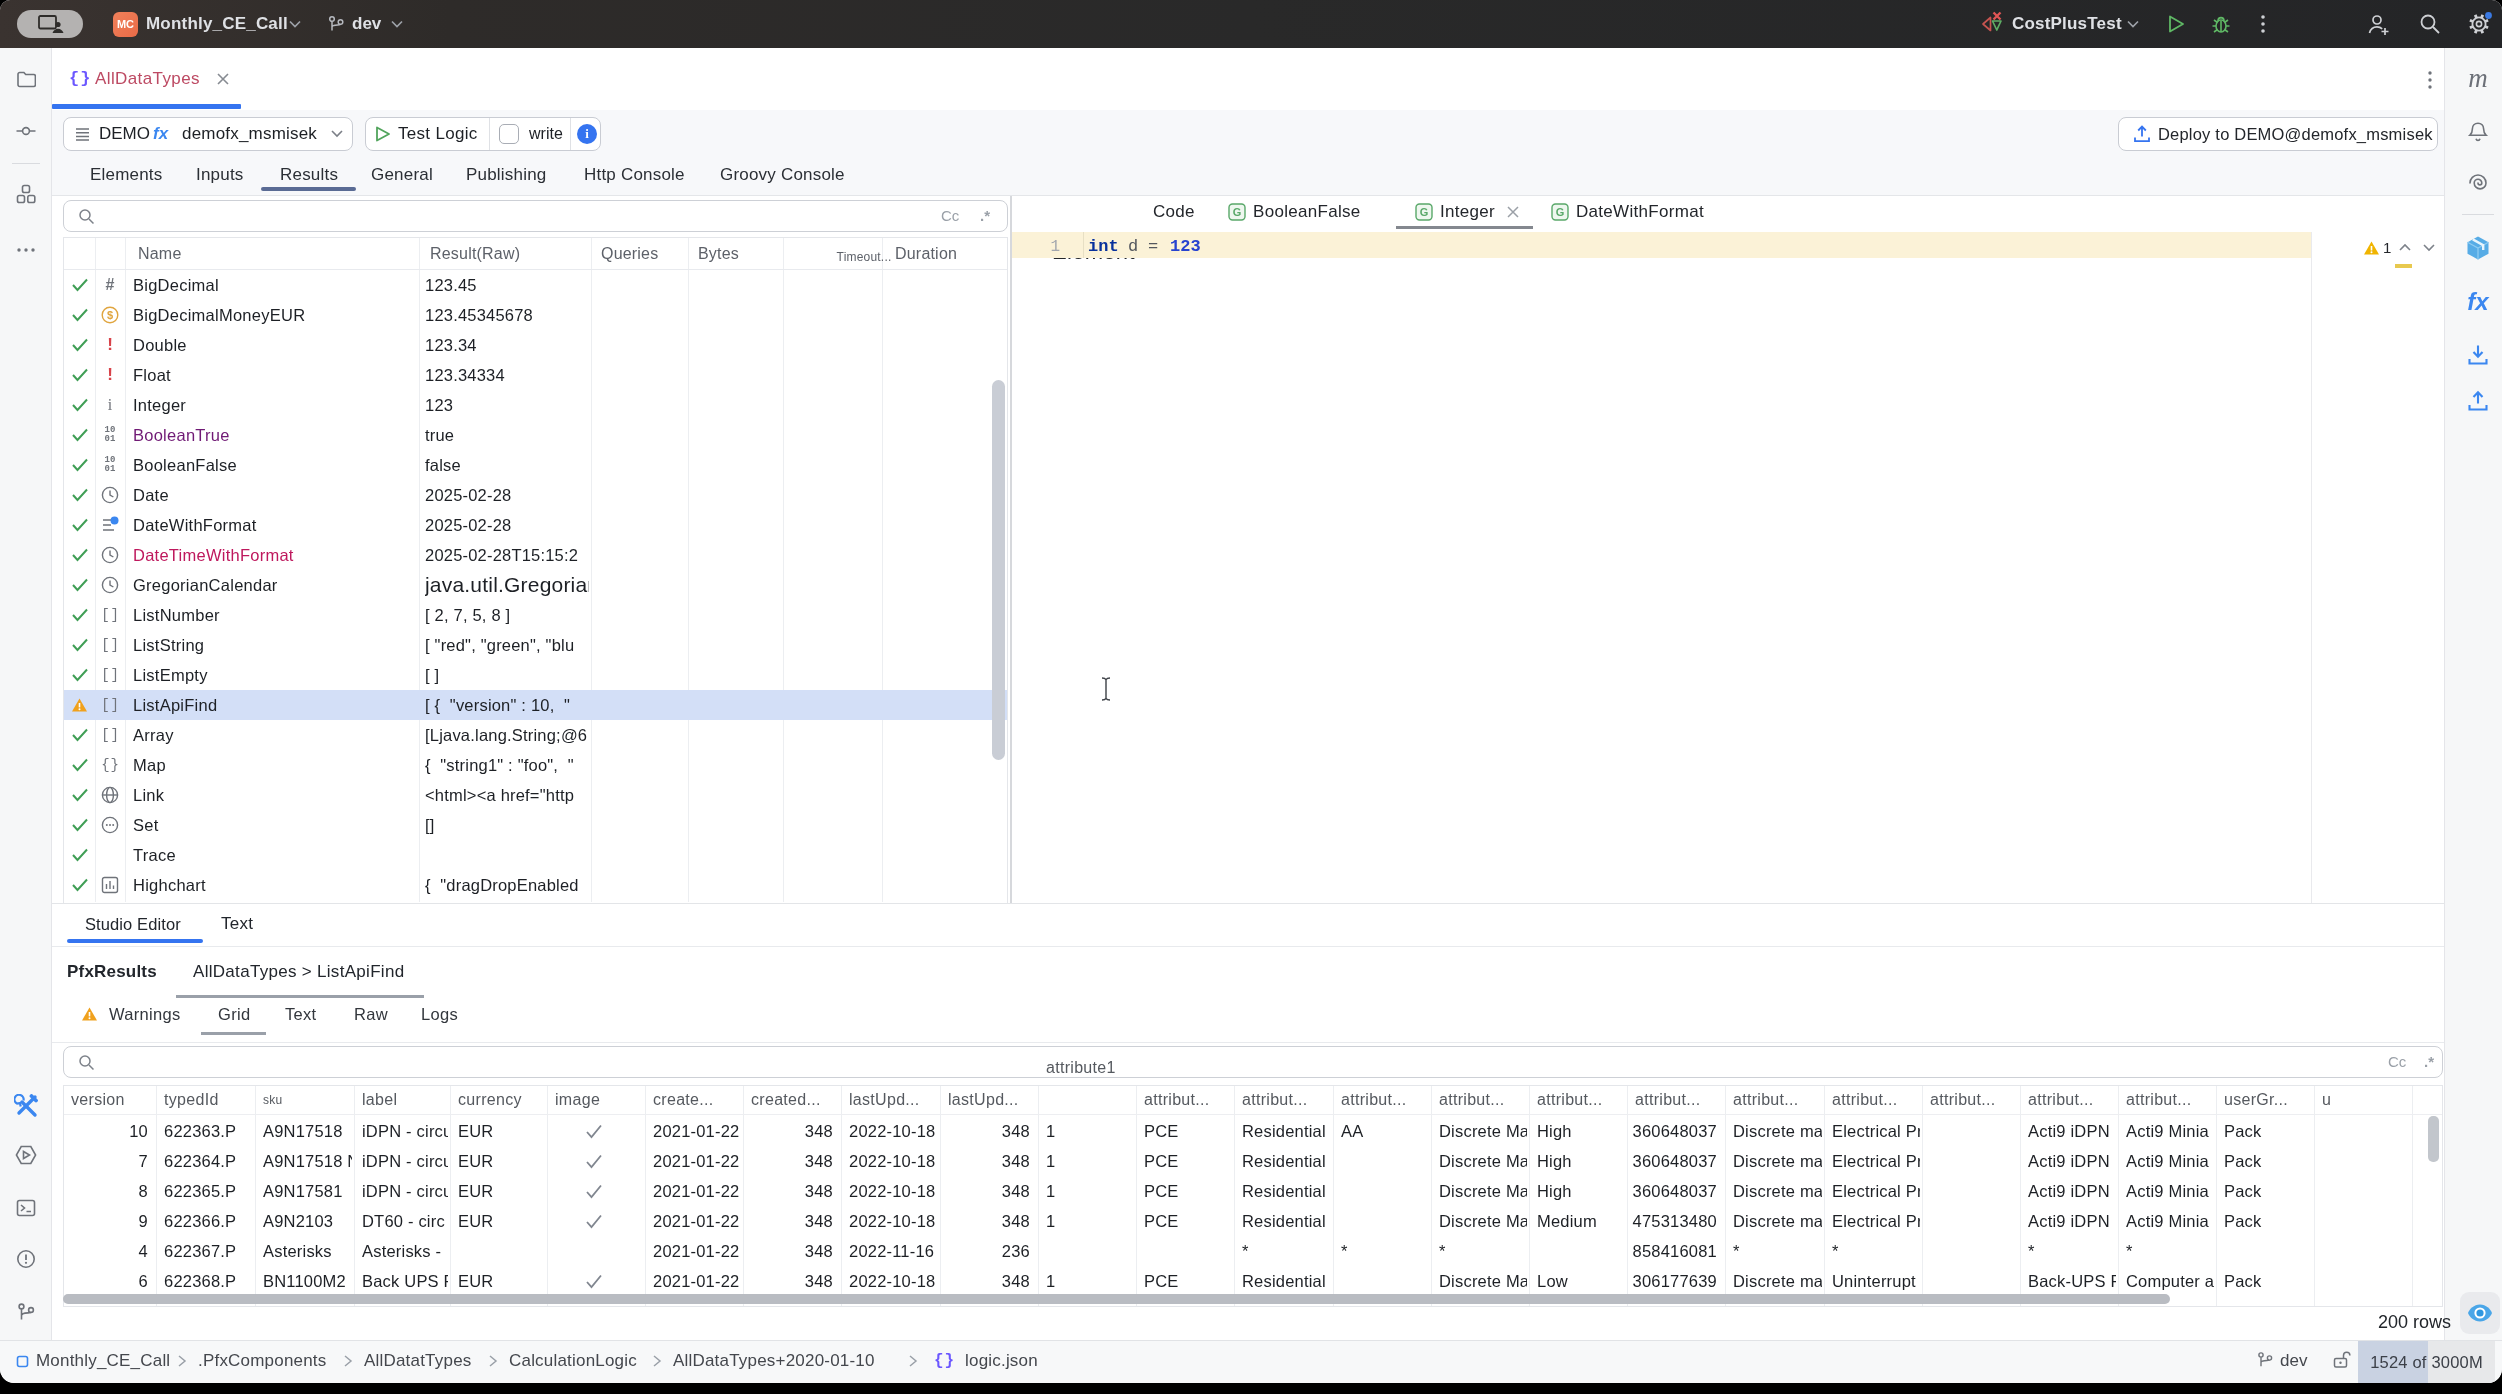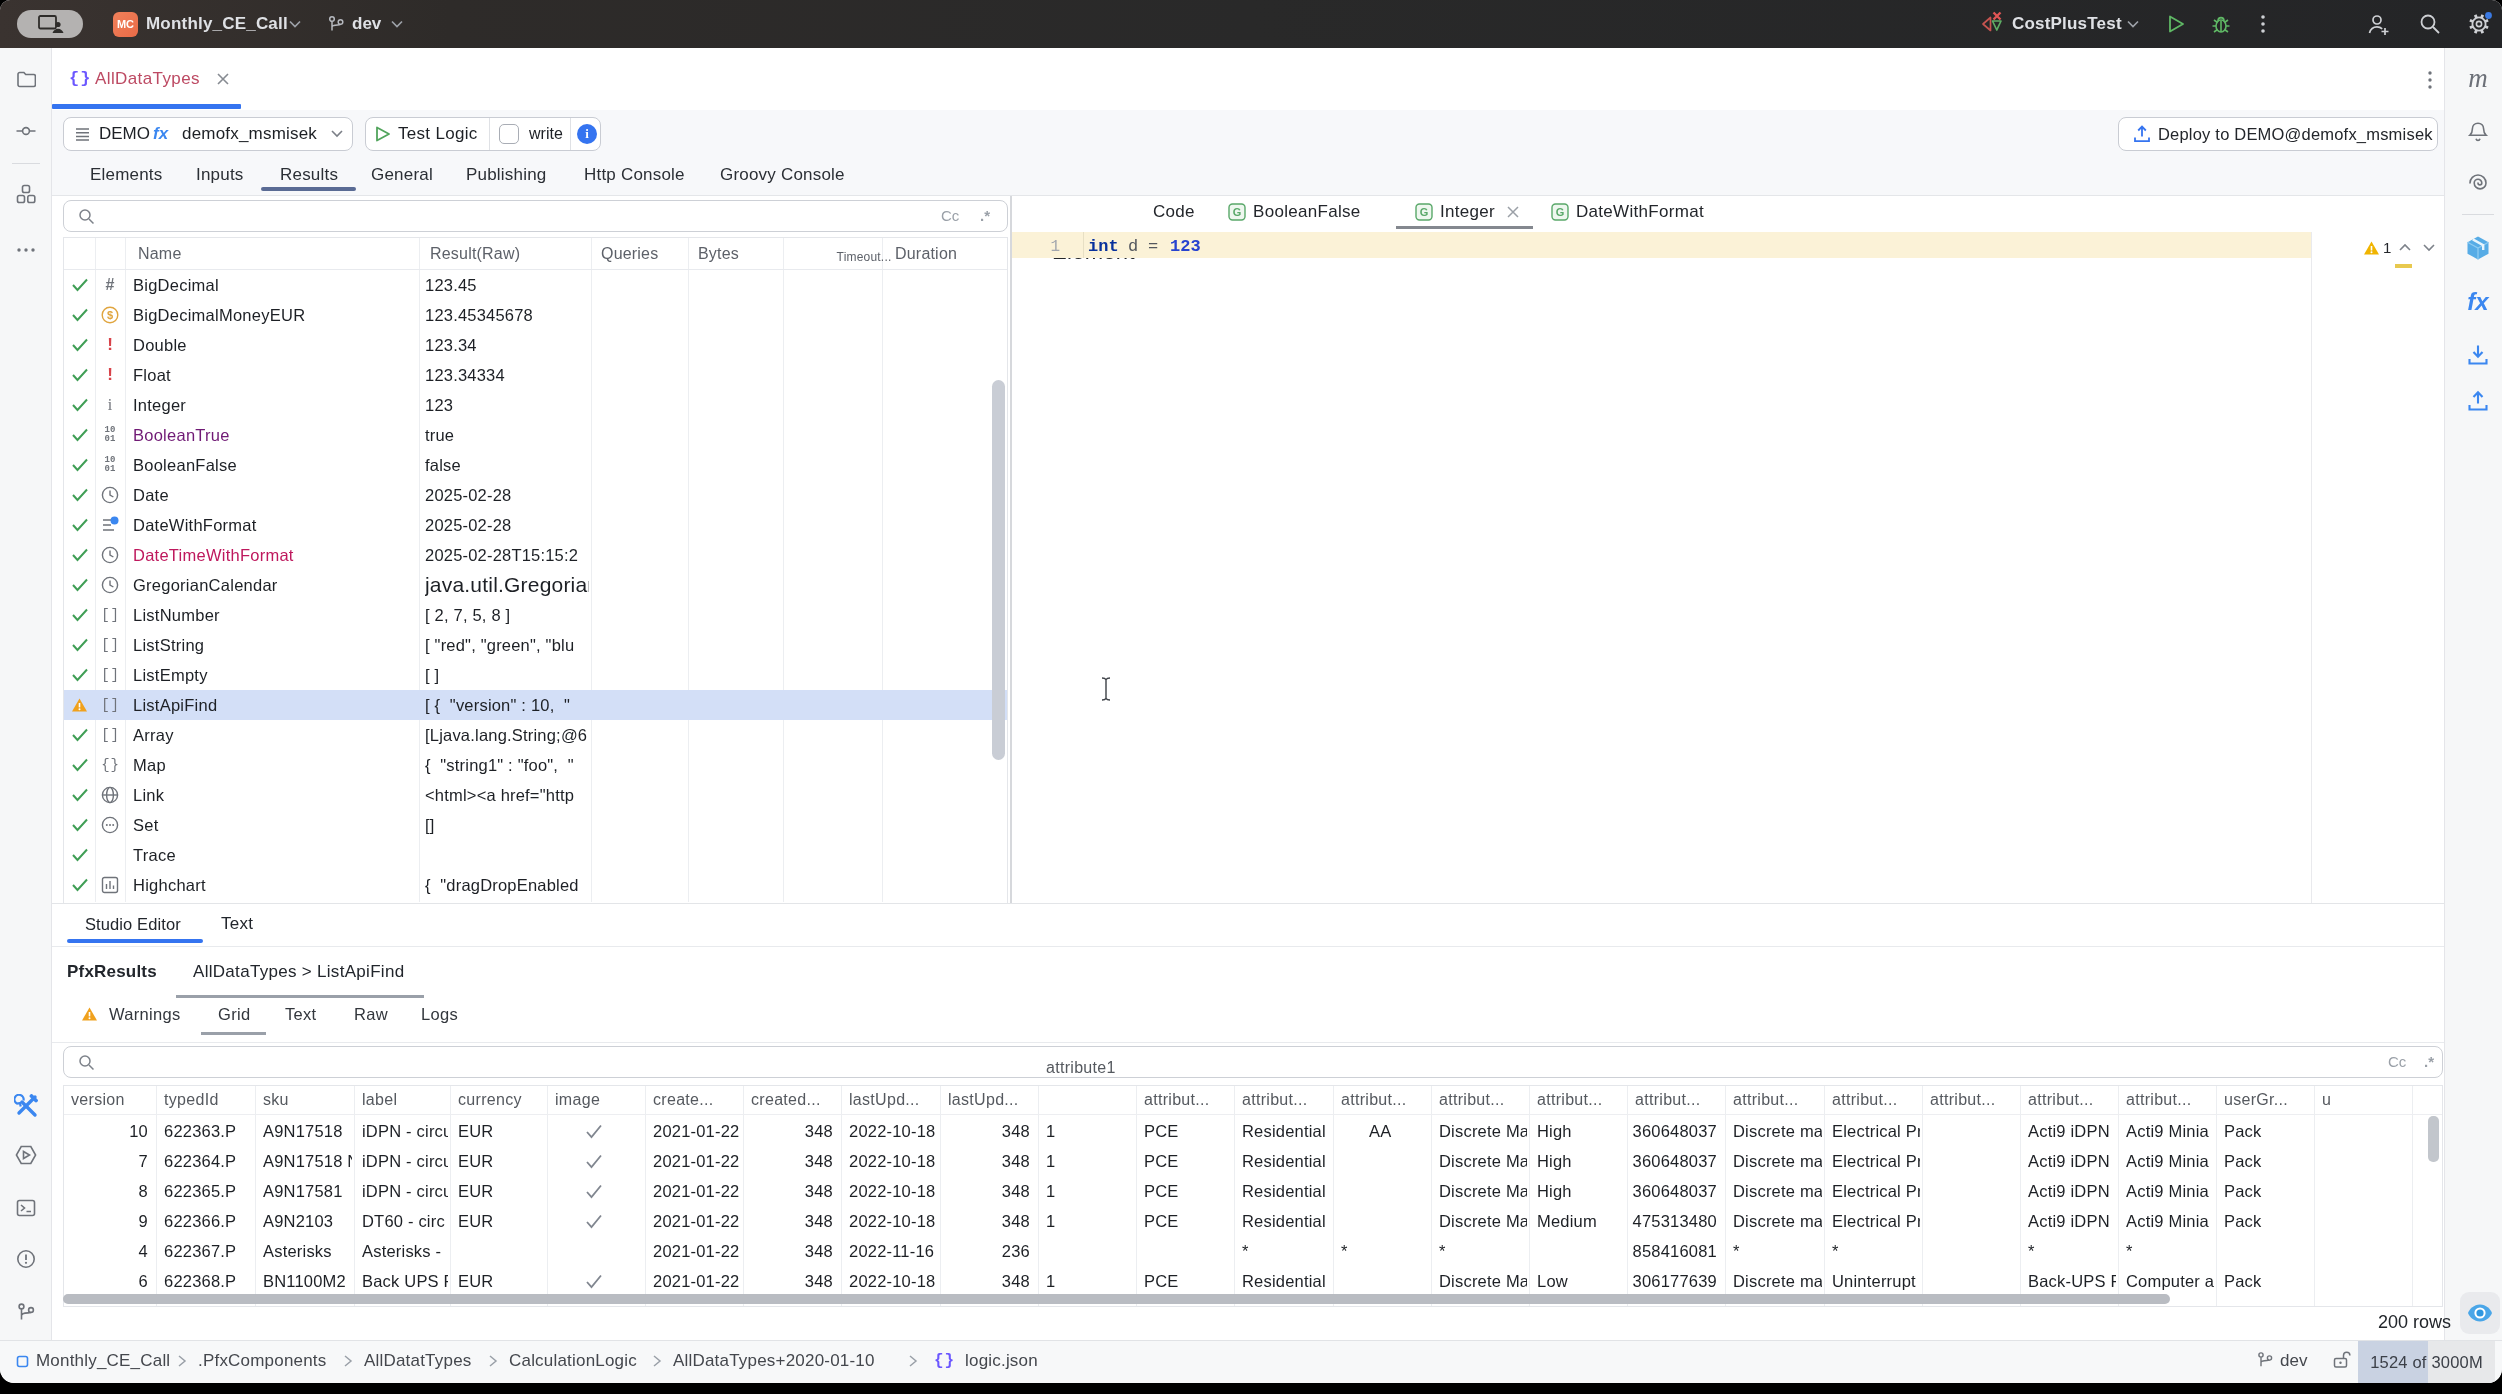--- a/index.html
+++ b/index.html
@@ -456,21 +456,21 @@
 <div style="position:absolute;left:1824px;top:1086px;width:1px;height:220px;background:#eceef1;"></div>
 <div style="position:absolute;left:1922px;top:1086px;width:1px;height:220px;background:#eceef1;"></div>
 <div style="position:absolute;left:2020px;top:1086px;width:1px;height:220px;background:#eceef1;"></div>
 <div style="position:absolute;left:2118px;top:1086px;width:1px;height:220px;background:#eceef1;"></div>
 <div style="position:absolute;left:2216px;top:1086px;width:1px;height:220px;background:#eceef1;"></div>
 <div style="position:absolute;left:2314px;top:1086px;width:1px;height:220px;background:#eceef1;"></div>
 <div style="position:absolute;left:2412px;top:1086px;width:1px;height:220px;background:#eceef1;"></div>
 <div style="position:absolute;left:64px;top:1114px;width:2378px;height:1px;background:#edeef1;"></div>
 <div style="position:absolute;left:71px;top:1087px;width:81px;height:26px;line-height:26px;font-size:16px;color:#55595f;font-weight:400;text-align:left;font-family:'Liberation Sans', sans-serif;letter-spacing:0.3px;white-space:nowrap;overflow:hidden;">version</div>
 <div style="position:absolute;left:164px;top:1087px;width:87px;height:26px;line-height:26px;font-size:16px;color:#55595f;font-weight:400;text-align:left;font-family:'Liberation Sans', sans-serif;letter-spacing:0.3px;white-space:nowrap;overflow:hidden;">typedId</div>
-<div style="position:absolute;left:263px;top:1087px;width:87px;height:26px;line-height:26px;font-size:16px;color:#55595f;font-weight:400;text-align:left;font-family:'Liberation Sans', sans-serif;letter-spacing:0.3px;white-space:nowrap;overflow:hidden;">sku</div>
+<div style="position:absolute;left:263px;top:1087px;width:87px;height:26px;line-height:26px;font-size:12px;color:#55595f;font-weight:400;text-align:left;font-family:'Liberation Sans', sans-serif;letter-spacing:0.3px;white-space:nowrap;overflow:hidden;">sku</div>
 <div style="position:absolute;left:362px;top:1087px;width:84px;height:26px;line-height:26px;font-size:16px;color:#55595f;font-weight:400;text-align:left;font-family:'Liberation Sans', sans-serif;letter-spacing:0.3px;white-space:nowrap;overflow:hidden;">label</div>
 <div style="position:absolute;left:458px;top:1087px;width:85px;height:26px;line-height:26px;font-size:16px;color:#55595f;font-weight:400;text-align:left;font-family:'Liberation Sans', sans-serif;letter-spacing:0.3px;white-space:nowrap;overflow:hidden;">currency</div>
 <div style="position:absolute;left:555px;top:1087px;width:86px;height:26px;line-height:26px;font-size:16px;color:#55595f;font-weight:400;text-align:left;font-family:'Liberation Sans', sans-serif;letter-spacing:0.3px;white-space:nowrap;overflow:hidden;">image</div>
 <div style="position:absolute;left:653px;top:1087px;width:86px;height:26px;line-height:26px;font-size:16px;color:#55595f;font-weight:400;text-align:left;font-family:'Liberation Sans', sans-serif;letter-spacing:0.3px;white-space:nowrap;overflow:hidden;">create...</div>
 <div style="position:absolute;left:751px;top:1087px;width:86px;height:26px;line-height:26px;font-size:16px;color:#55595f;font-weight:400;text-align:left;font-family:'Liberation Sans', sans-serif;letter-spacing:0.3px;white-space:nowrap;overflow:hidden;">created...</div>
 <div style="position:absolute;left:849px;top:1087px;width:87px;height:26px;line-height:26px;font-size:16px;color:#55595f;font-weight:400;text-align:left;font-family:'Liberation Sans', sans-serif;letter-spacing:0.3px;white-space:nowrap;overflow:hidden;">lastUpd...</div>
 <div style="position:absolute;left:948px;top:1087px;width:86px;height:26px;line-height:26px;font-size:16px;color:#55595f;font-weight:400;text-align:left;font-family:'Liberation Sans', sans-serif;letter-spacing:0.3px;white-space:nowrap;overflow:hidden;">lastUpd...</div>
 <div style="position:absolute;left:1046px;top:1055px;width:86px;height:26px;line-height:26px;font-size:16px;color:#55595f;font-weight:400;text-align:left;font-family:'Liberation Sans', sans-serif;letter-spacing:0.3px;white-space:nowrap;overflow:hidden;">attribute1</div>
 <div style="position:absolute;left:1144px;top:1087px;width:86px;height:26px;line-height:26px;font-size:16px;color:#55595f;font-weight:400;text-align:left;font-family:'Liberation Sans', sans-serif;letter-spacing:0.3px;white-space:nowrap;overflow:hidden;">attribut...</div>
 <div style="position:absolute;left:1242px;top:1087px;width:87px;height:26px;line-height:26px;font-size:16px;color:#55595f;font-weight:400;text-align:left;font-family:'Liberation Sans', sans-serif;letter-spacing:0.3px;white-space:nowrap;overflow:hidden;">attribut...</div>
@@ -493,21 +493,21 @@
 <svg style="position:absolute;left:585px;top:1124px" width="18" height="15" viewBox="0 0 18 15" fill="none">
       <path d="M2 8l4.5 5L16 1.5" stroke="#80868f" stroke-width="1.8"></path>
     </svg>
 <div style="position:absolute;left:653px;top:1118px;width:88px;height:26px;line-height:26px;font-size:16.5px;color:#1d2025;font-weight:400;text-align:left;font-family:'Liberation Sans', sans-serif;letter-spacing:0.2px;white-space:nowrap;overflow:hidden;">2021-01-22</div>
 <div style="position:absolute;left:747px;top:1118px;width:86px;height:26px;line-height:26px;font-size:16.5px;color:#1d2025;font-weight:400;text-align:right;font-family:'Liberation Sans', sans-serif;letter-spacing:0.2px;white-space:nowrap;overflow:hidden;">348</div>
 <div style="position:absolute;left:849px;top:1118px;width:89px;height:26px;line-height:26px;font-size:16.5px;color:#1d2025;font-weight:400;text-align:left;font-family:'Liberation Sans', sans-serif;letter-spacing:0.2px;white-space:nowrap;overflow:hidden;">2022-10-18</div>
 <div style="position:absolute;left:944px;top:1118px;width:86px;height:26px;line-height:26px;font-size:16.5px;color:#1d2025;font-weight:400;text-align:right;font-family:'Liberation Sans', sans-serif;letter-spacing:0.2px;white-space:nowrap;overflow:hidden;">348</div>
 <div style="position:absolute;left:1046px;top:1118px;width:88px;height:26px;line-height:26px;font-size:16.5px;color:#1d2025;font-weight:400;text-align:left;font-family:'Liberation Sans', sans-serif;letter-spacing:0.2px;white-space:nowrap;overflow:hidden;">1</div>
 <div style="position:absolute;left:1144px;top:1118px;width:88px;height:26px;line-height:26px;font-size:16.5px;color:#1d2025;font-weight:400;text-align:left;font-family:'Liberation Sans', sans-serif;letter-spacing:0.2px;white-space:nowrap;overflow:hidden;">PCE</div>
 <div style="position:absolute;left:1242px;top:1118px;width:89px;height:26px;line-height:26px;font-size:16.5px;color:#1d2025;font-weight:400;text-align:left;font-family:'Liberation Sans', sans-serif;letter-spacing:0.2px;white-space:nowrap;overflow:hidden;">Residential</div>
-<div style="position:absolute;left:1341px;top:1118px;width:88px;height:26px;line-height:26px;font-size:16.5px;color:#1d2025;font-weight:400;text-align:left;font-family:'Liberation Sans', sans-serif;letter-spacing:0.2px;white-space:nowrap;overflow:hidden;margin-left:28px;">AA</div>
+<div style="position:absolute;left:1341px;top:1118px;width:88px;height:26px;line-height:26px;font-size:16.5px;color:#1d2025;font-weight:400;text-align:left;font-family:'Liberation Sans', sans-serif;letter-spacing:0.2px;white-space:nowrap;overflow:hidden;">AA</div>
 <div style="position:absolute;left:1439px;top:1118px;width:88px;height:26px;line-height:26px;font-size:16.5px;color:#1d2025;font-weight:400;text-align:left;font-family:'Liberation Sans', sans-serif;letter-spacing:0.2px;white-space:nowrap;overflow:hidden;">Discrete Ma</div>
 <div style="position:absolute;left:1537px;top:1118px;width:88px;height:26px;line-height:26px;font-size:16.5px;color:#1d2025;font-weight:400;text-align:left;font-family:'Liberation Sans', sans-serif;letter-spacing:0.2px;white-space:nowrap;overflow:hidden;">High</div>
 <div style="position:absolute;left:1631px;top:1118px;width:86px;height:26px;line-height:26px;font-size:16.5px;color:#1d2025;font-weight:400;text-align:right;font-family:'Liberation Sans', sans-serif;letter-spacing:0.2px;white-space:nowrap;overflow:hidden;">360648037</div>
 <div style="position:absolute;left:1733px;top:1118px;width:89px;height:26px;line-height:26px;font-size:16.5px;color:#1d2025;font-weight:400;text-align:left;font-family:'Liberation Sans', sans-serif;letter-spacing:0.2px;white-space:nowrap;overflow:hidden;">Discrete ma</div>
 <div style="position:absolute;left:1832px;top:1118px;width:88px;height:26px;line-height:26px;font-size:16.5px;color:#1d2025;font-weight:400;text-align:left;font-family:'Liberation Sans', sans-serif;letter-spacing:0.2px;white-space:nowrap;overflow:hidden;">Electrical Pr</div>
 <div style="position:absolute;left:2028px;top:1118px;width:88px;height:26px;line-height:26px;font-size:16.5px;color:#1d2025;font-weight:400;text-align:left;font-family:'Liberation Sans', sans-serif;letter-spacing:0.2px;white-space:nowrap;overflow:hidden;">Acti9 iDPN</div>
 <div style="position:absolute;left:2126px;top:1118px;width:88px;height:26px;line-height:26px;font-size:16.5px;color:#1d2025;font-weight:400;text-align:left;font-family:'Liberation Sans', sans-serif;letter-spacing:0.2px;white-space:nowrap;overflow:hidden;">Acti9 Minia</div>
 <div style="position:absolute;left:2224px;top:1118px;width:88px;height:26px;line-height:26px;font-size:16.5px;color:#1d2025;font-weight:400;text-align:left;font-family:'Liberation Sans', sans-serif;letter-spacing:0.2px;white-space:nowrap;overflow:hidden;">Pack</div>
 <div style="position:absolute;left:67px;top:1148px;width:81px;height:26px;line-height:26px;font-size:16.5px;color:#1d2025;font-weight:400;text-align:right;font-family:'Liberation Sans', sans-serif;letter-spacing:0.2px;white-space:nowrap;overflow:hidden;">7</div>
 <div style="position:absolute;left:164px;top:1148px;width:89px;height:26px;line-height:26px;font-size:16.5px;color:#1d2025;font-weight:400;text-align:left;font-family:'Liberation Sans', sans-serif;letter-spacing:0.2px;white-space:nowrap;overflow:hidden;">622364.P</div>

